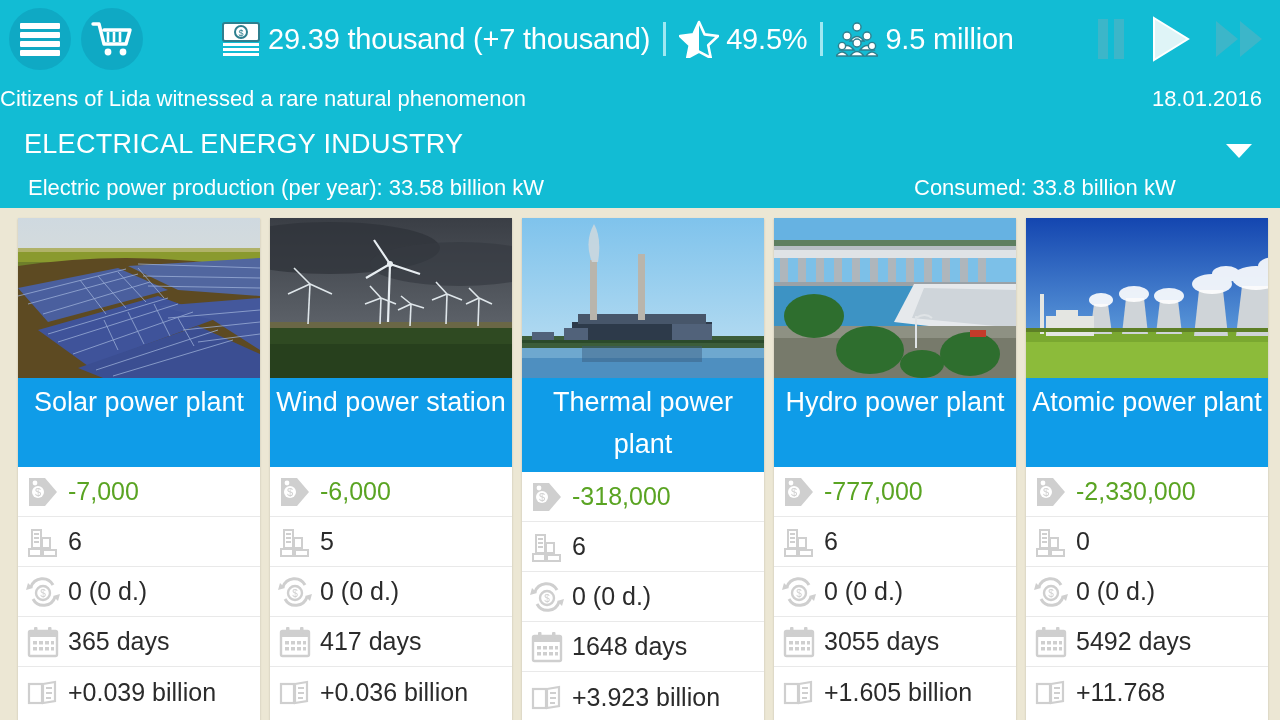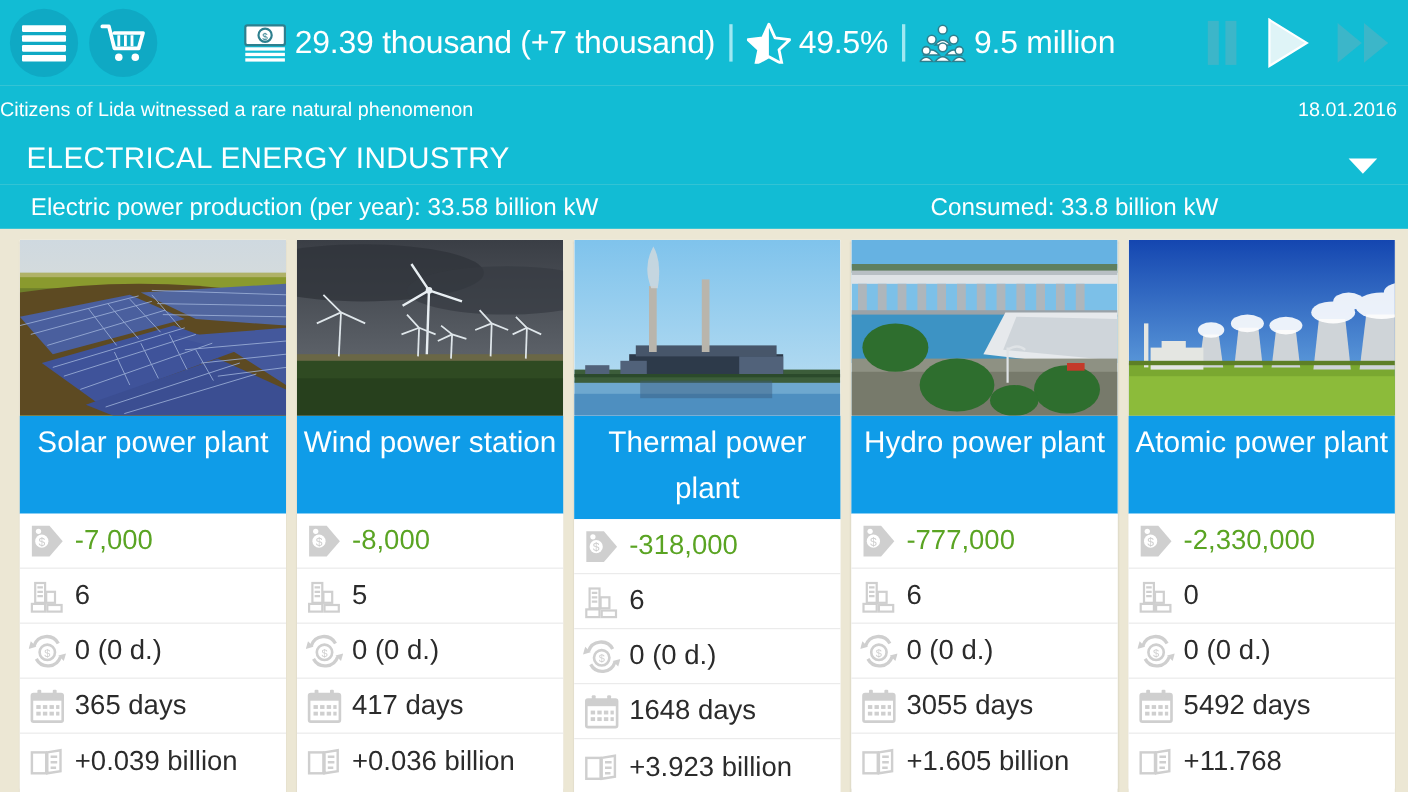--- a/index.html
+++ b/index.html
@@ -48,21 +48,21 @@
   .playback{
     position:absolute; right:14px; top:0; height:78px;
     display:flex;align-items:center;gap:22px;
   }
   .pb{ cursor:default; }
 
   
   #newsrow{
     height:42px;background:#12bcd4;color:#ffffff;
     display:flex;align-items:center;justify-content:space-between;
-    padding:0 4px 0 0; font-size:18px;
+    padding:0 12px 0 0; font-size:22px;
   }
   #news-text{ padding-left:0px; }
   #date-text{ padding-right:6px; }
 
   
   #sectionrow{
     height:48px;background:#12bcd4;color:#fff;
     display:flex;align-items:center;justify-content:space-between;
     padding:0 16px 0 24px;
   }
@@ -72,21 +72,21 @@
     border-right:13px solid transparent;border-top:14px solid #ffffff;
     margin-right:12px; margin-top:14px;
   }
 
   
   #prodrow{
     height:40px;background:#12bcd4;color:#fff;font-size:22px;
     display:flex;align-items:center;position:relative;
   }
   #prod-left{ position:absolute; left:28px; }
-  #prod-right{ position:absolute; left:846px; }
+  #prod-right{ position:absolute; left:914px; }
 
   
   #cards{
     display:flex;
     padding:10px 0 0 0;
     gap:10px;
     padding-left:18px;
   }
   .card{
     width:242px;flex:0 0 242px;
@@ -373,21 +373,21 @@
          <span class="ic">
             <svg class="icn" width="34" height="34" viewBox="0 0 34 34">
               <g fill="#cfcfcf">
                 <path d="M3 3 h16 l12 14 -12 14 H3 Z"></path>
               </g>
               <circle cx="12" cy="17" r="6" fill="#fff"></circle>
               <text x="12" y="21" font-size="11" text-anchor="middle" fill="#cfcfcf" font-family="Liberation Sans, sans-serif">$</text>
               <circle cx="9" cy="8" r="2.4" fill="#fff"></circle>
             </svg>
           </span>
-         <span class="txt green">-8,000</span>
+         <span class="txt green">-6,000</span>
        </div>
         <div class="row">
          <span class="ic">
             <svg class="icn" width="34" height="34" viewBox="0 0 34 34">
               <g fill="none" stroke="#cfcfcf" stroke-width="2">
                 <rect x="6" y="5" width="9" height="18"></rect>
                 <rect x="16" y="13" width="8" height="10"></rect>
                 <rect x="3" y="24" width="12" height="7"></rect>
                 <rect x="17" y="25" width="13" height="6"></rect>
                 <path d="M8 9 h5 M8 13 h5 M8 17 h5"></path>

